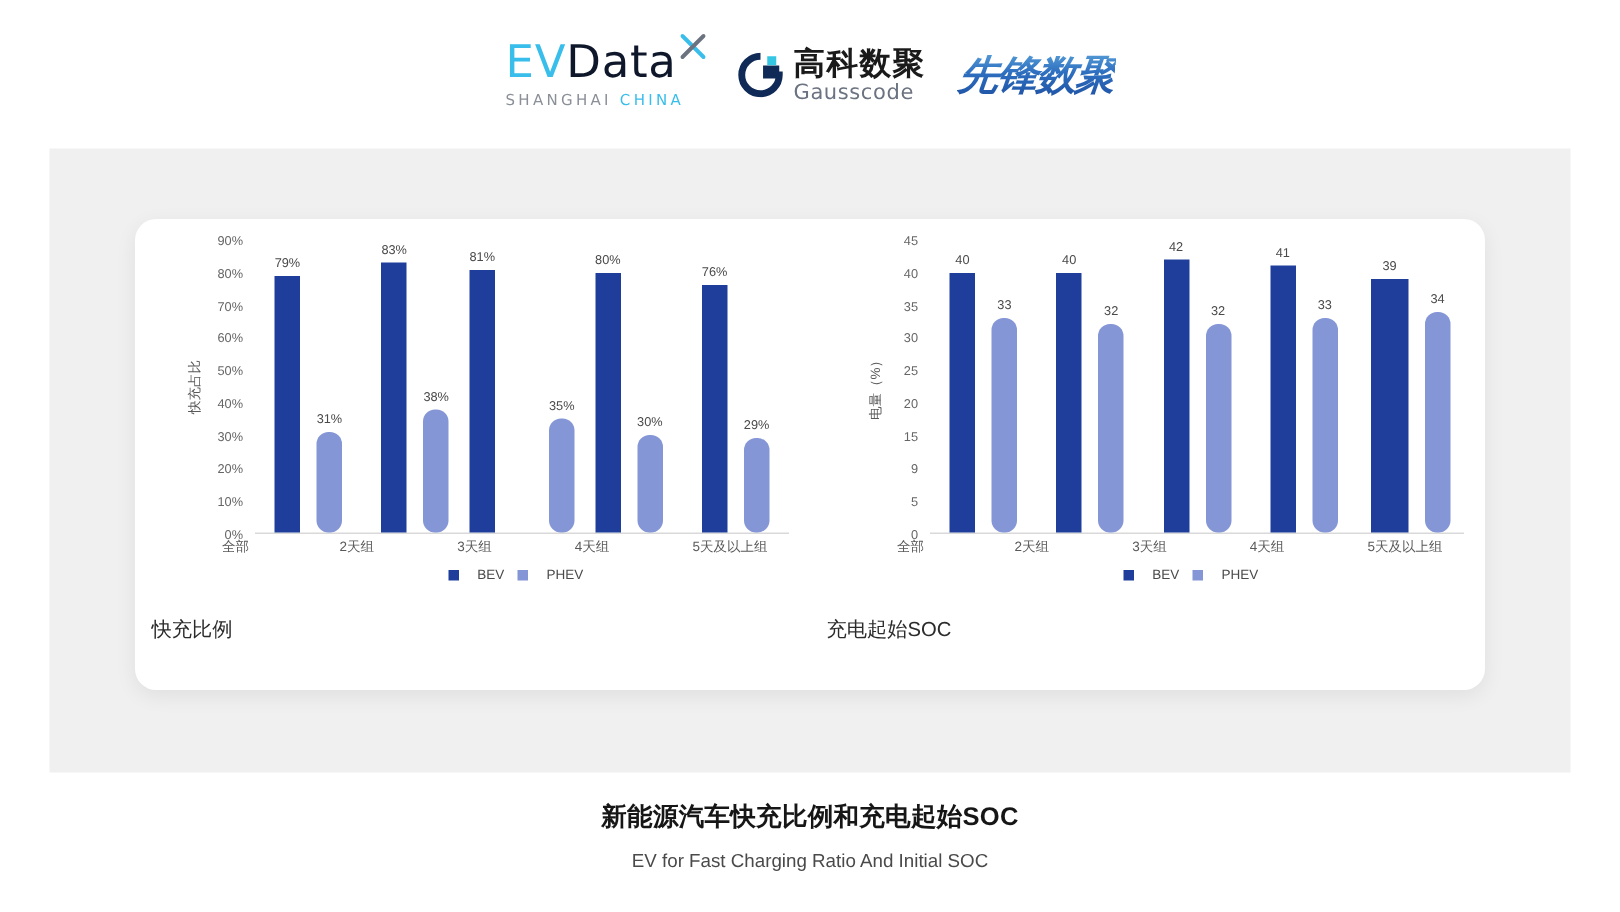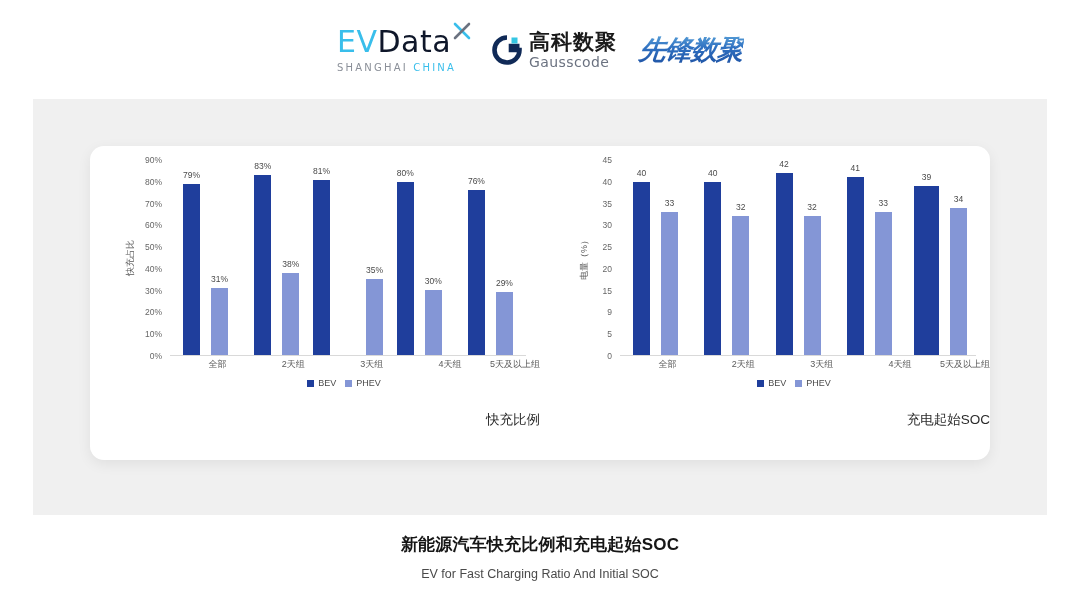--- a/index.html
+++ b/index.html
@@ -188,69 +188,70 @@
     display: flex;
     align-items: flex-end;
     justify-content: center;
     gap: 11px;
   }
   .bar {
     width: 17px;
     position: relative;
   }
   .bar.bev  { background: #1F3E9C; }
-  .bar.phev { background: #8496D6; }
+  .bar.phev { background: #8496D6; border-radius: 8px; }
   .bar-label {
     position: absolute;
     left: 50%;
     transform: translateX(-50%);
     top: -14px;
     font-size: 8.5px;
     color: #4A4A4A;
     white-space: nowrap;
   }
   .x-labels {
     position: absolute;
     left: 58px;
     right: 0;
     top: 212px;
     display: flex;
   }
   .x-label {
     flex: 1 1 0;
-    text-align: right;
+    text-align: left;
     font-size: 9px;
     color: #595959;
     white-space: nowrap;
   }
   .legend {
     position: absolute;
     left: 58px;
     right: 0;
     top: 232px;
     display: flex;
     justify-content: center;
     align-items: center;
     gap: 9px;
     font-size: 9px;
     color: #4A4A4A;
   }
-  .legend-item { display: flex; align-items: center; gap: 4px; }
+  .legend-item { display: flex; align-items: center; gap: 12px; }
   .legend-swatch { width: 7px; height: 7px; display: inline-block; }
   .sw-bev  { background: #1F3E9C; }
   .sw-phev { background: #8496D6; }
 
   .chart-caption {
     position: absolute;
     left: 0; right: 0;
     top: 265px;
-    text-align: right;
+    text-align: left;
     font-size: 13.5px;
     color: #2B2B2B;
     font-weight: 400;
+    padding-left: 11px;
   }
 
   
   .headline {
     position: absolute;
     left: 0; right: 0;
     top: 533px;
     text-align: center;
     font-size: 17px;
     font-weight: 700;

